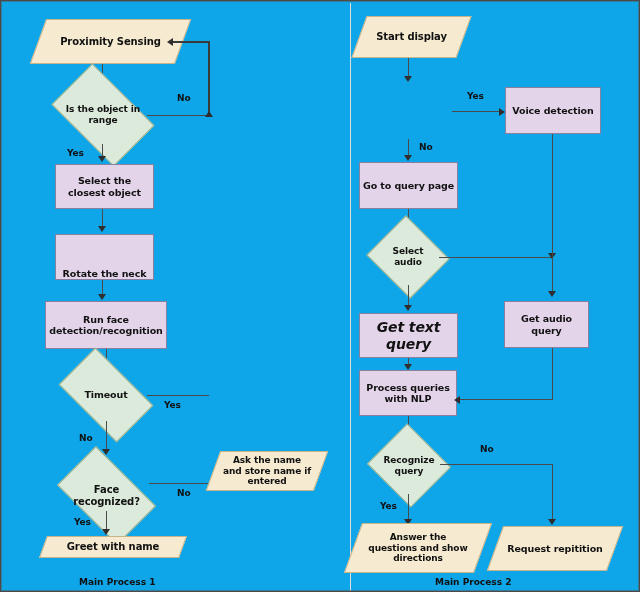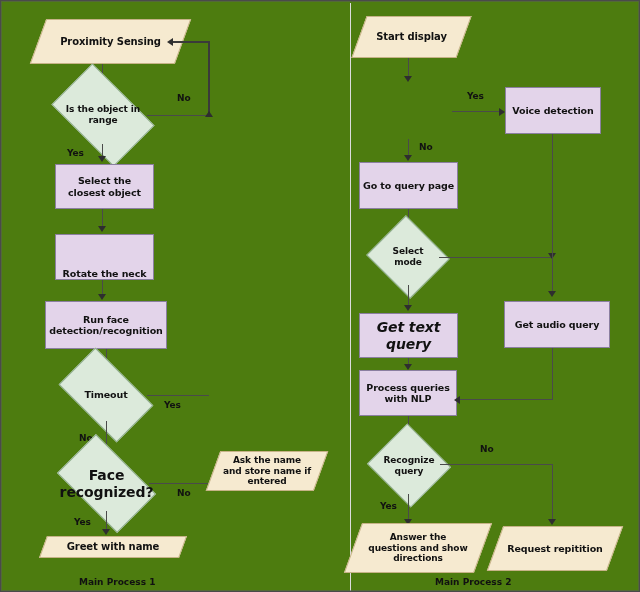--- a/index.html
+++ b/index.html
@@ -4,21 +4,21 @@
 <style>
   html, body {
     margin: 0;
     padding: 0;
     background: #ffffff;
   }
   #canvas {
     position: relative;
     width: 640px;
     height: 592px;
-    background: #4d7c0f;
+    background: #0ea5e9;
     overflow: hidden;
     font-family: "DejaVu Sans", sans-serif;
     border: 1px solid #4a4a4a;
     box-sizing: border-box;
   }
   #canvas::after {
     content: "";
     position: absolute;
     left: 0; top: 0; right: 0; bottom: 0;
     pointer-events: none;
@@ -200,21 +200,21 @@
   </div>
 
   <div class="line hline" style="left:146px; top:394px; width:62px;"></div>
   <div class="arrow arrow-up" style="left:204px; top:110px;"></div>
   <div class="elabel" style="left:163px; top:399px;">Yes</div>
 
   <div class="line vline" style="left:105px; top:420px; height:30px;"></div>
   <div class="arrow arrow-down" style="left:101px; top:448px;"></div>
   <div class="elabel" style="left:78px; top:432px;">No</div>
 
-  <div class="node dec" style="left:63px; top:455px; width:85px; height:55px; font-size:14px;">
+  <div class="node dec" style="left:63px; top:467px; width:85px; height:55px; font-size:10px;">
     <div class="dshape"></div>
     <div class="dlabel">Face
 recognized?</div>
   </div>
 
   <div class="line hline" style="left:148px; top:482px; width:67px;"></div>
   <div class="arrow arrow-right" style="left:213px; top:479px;"></div>
   <div class="elabel" style="left:176px; top:487px;">No</div>
 
   <div class="node io" style="left:212px; top:450px; width:108px; height:40px; font-size:9px;">
@@ -259,30 +259,30 @@
   <div class="node proc" style="left:358px; top:161px; width:99px; height:47px; font-size:9.5px;">
     <div>Go to query page</div>
   </div>
 
   <div class="line vline" style="left:407px; top:208px; height:14px;"></div>
   <div class="arrow arrow-down" style="left:403px; top:220px;"></div>
 
   <div class="node dec" style="left:376px; top:228px; width:62px; height:56px; font-size:9px;">
     <div class="dshape"></div>
     <div class="dlabel">Select
-mode</div>
+audio</div>
   </div>
 
   <div class="line hline" style="left:438px; top:256px; width:113px;"></div>
   <div class="arrow arrow-down" style="left:547px; top:252px;"></div>
 
   <div class="line vline" style="left:551px; top:133px; height:160px;"></div>
   <div class="arrow arrow-down" style="left:547px; top:290px;"></div>
 
-  <div class="node proc" style="left:503px; top:300px; width:106px; height:47px; font-size:9.5px;">
+  <div class="node proc" style="left:503px; top:300px; width:85px; height:47px; font-size:9.5px;">
     <div>Get audio query</div>
   </div>
 
   <div class="line vline" style="left:407px; top:284px; height:22px;"></div>
   <div class="arrow arrow-down" style="left:403px; top:304px;"></div>
 
   <div class="node proc" style="left:358px; top:312px; width:99px; height:45px; font-size:14px;font-style:italic;">
     <div>Get text query</div>
   </div>
 

